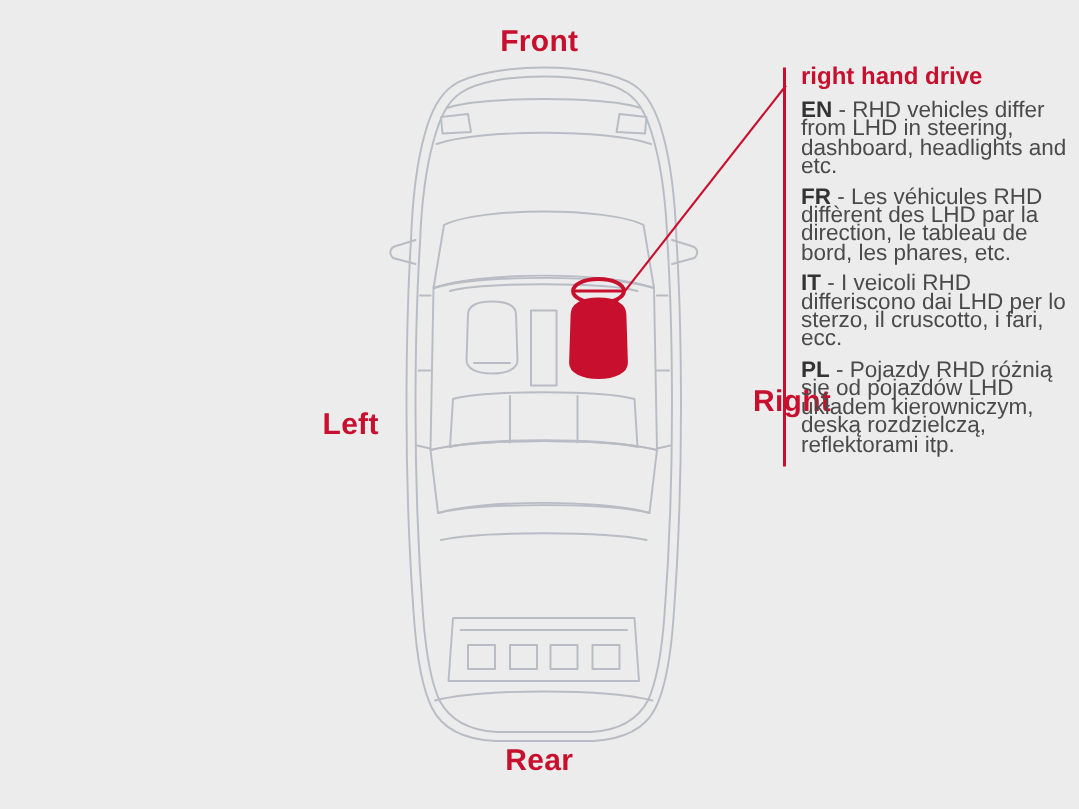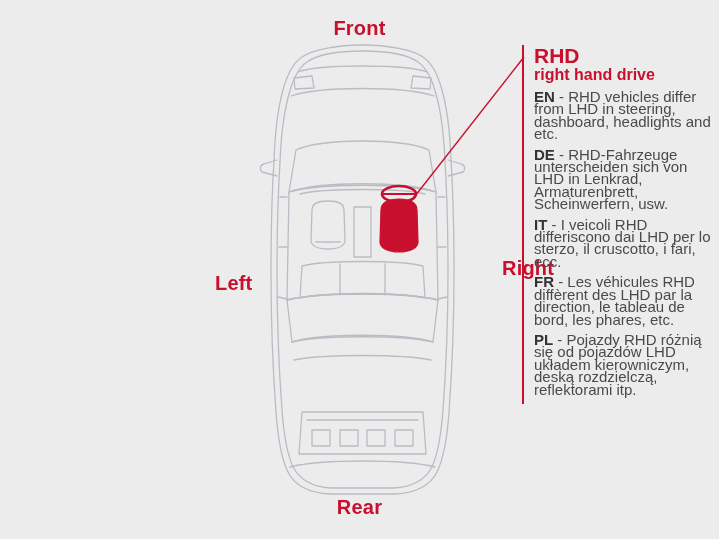--- a/index.html
+++ b/index.html
@@ -195,33 +195,29 @@
         <path d="M132 152 L 166 152" stroke="#c8102e" stroke-width="2"></path>
       </g>
     </svg>
   </div>
 
   <svg id="leader">
     <line x1="408" y1="205" x2="524" y2="57" stroke="#c8102e" stroke-width="1.4"></line>
   </svg>
 
   <div id="callout">
-    <div id="callout-title">RHD</div>
     <div id="callout-subtitle">right hand drive</div>
 
     <div class="desc">
       <span class="lang">EN</span><span> - RHD vehicles differ from LHD in steering, dashboard, headlights and etc.</span>
     </div>
     <div class="desc">
-      <span class="lang">DE</span><span> - RHD-Fahrzeuge unterscheiden sich von LHD in Lenkrad, Armaturenbrett, Scheinwerfern, usw.</span>
+      <span class="lang">FR</span><span> - Les véhicules RHD diffèrent des LHD par la direction, le tableau de bord, les phares, etc.</span>
     </div>
     <div class="desc">
       <span class="lang">IT</span><span> - I veicoli RHD differiscono dai LHD per lo sterzo, il cruscotto, i fari, ecc.</span>
     </div>
     <div class="desc">
-      <span class="lang">FR</span><span> - Les véhicules RHD diffèrent des LHD par la direction, le tableau de bord, les phares, etc.</span>
-    </div>
-    <div class="desc">
       <span class="lang">PL</span><span> - Pojazdy RHD różnią się od pojazdów LHD układem kierowniczym, deską rozdzielczą, reflektorami itp.</span>
     </div>
   </div>
 
 </div>
 
 </body></html>

